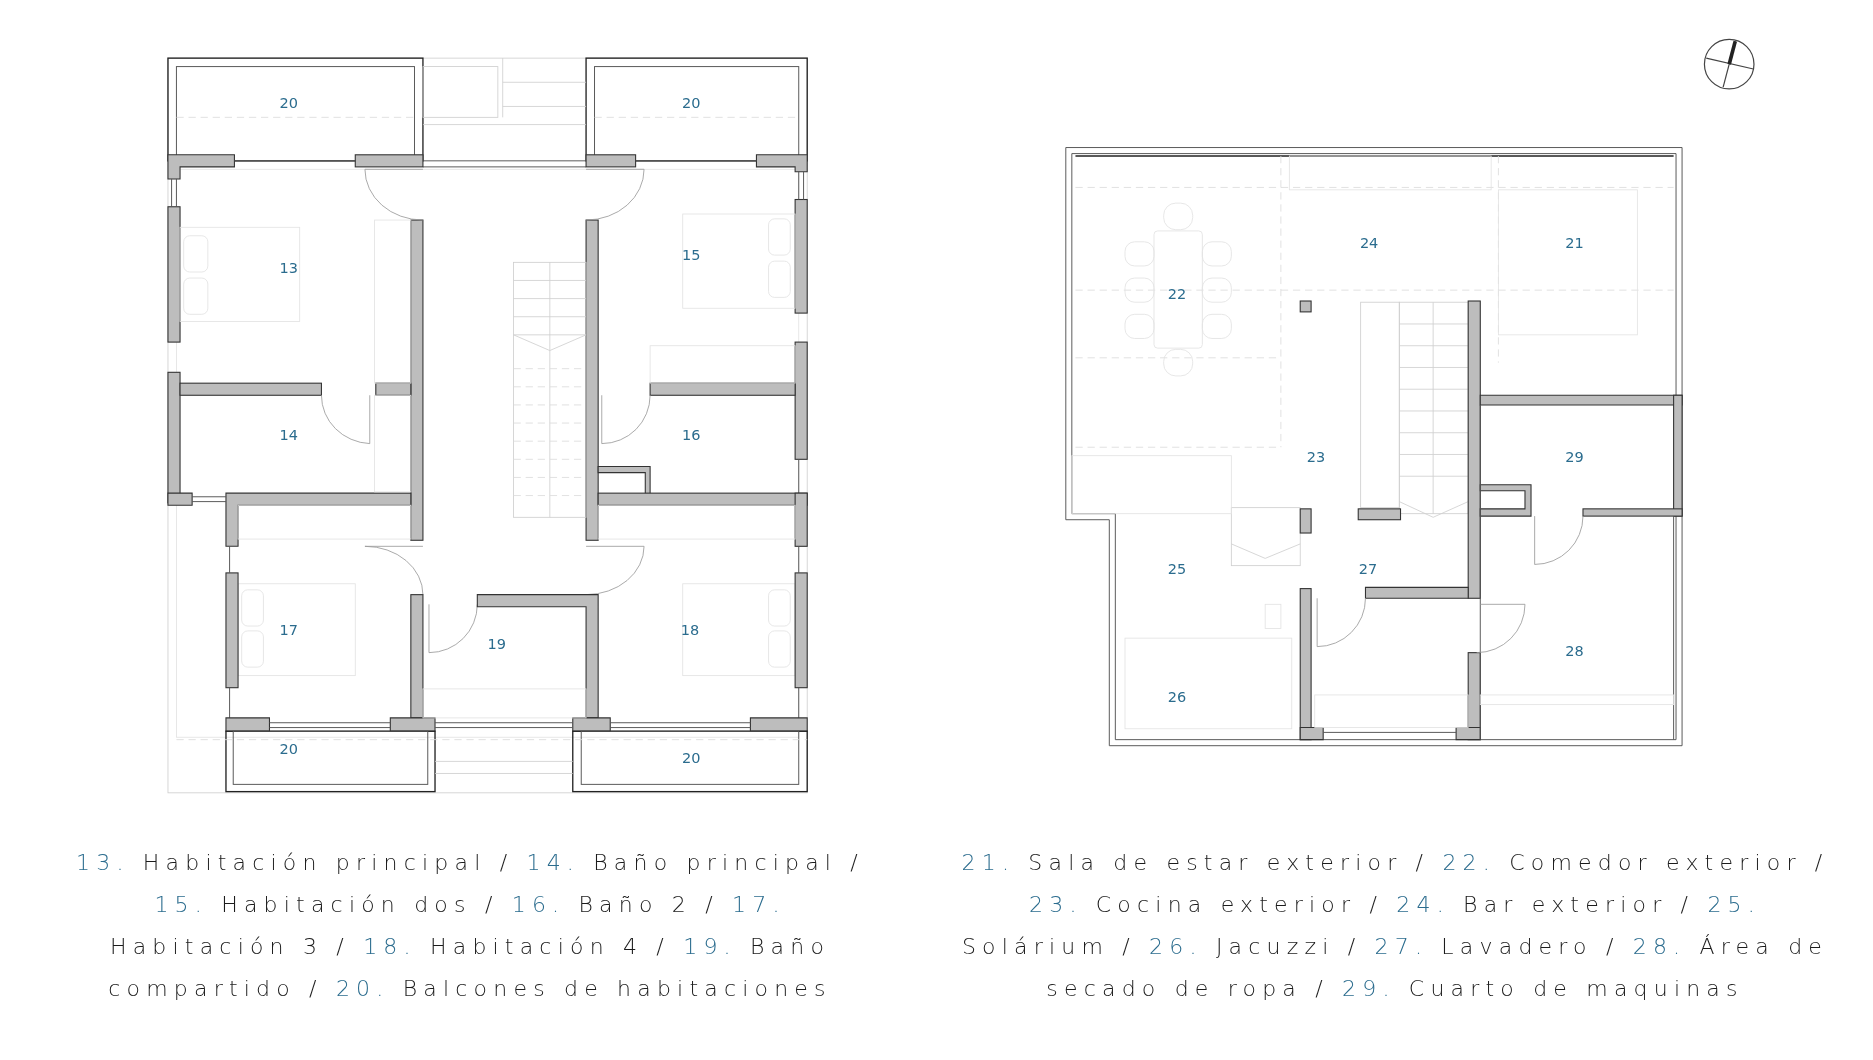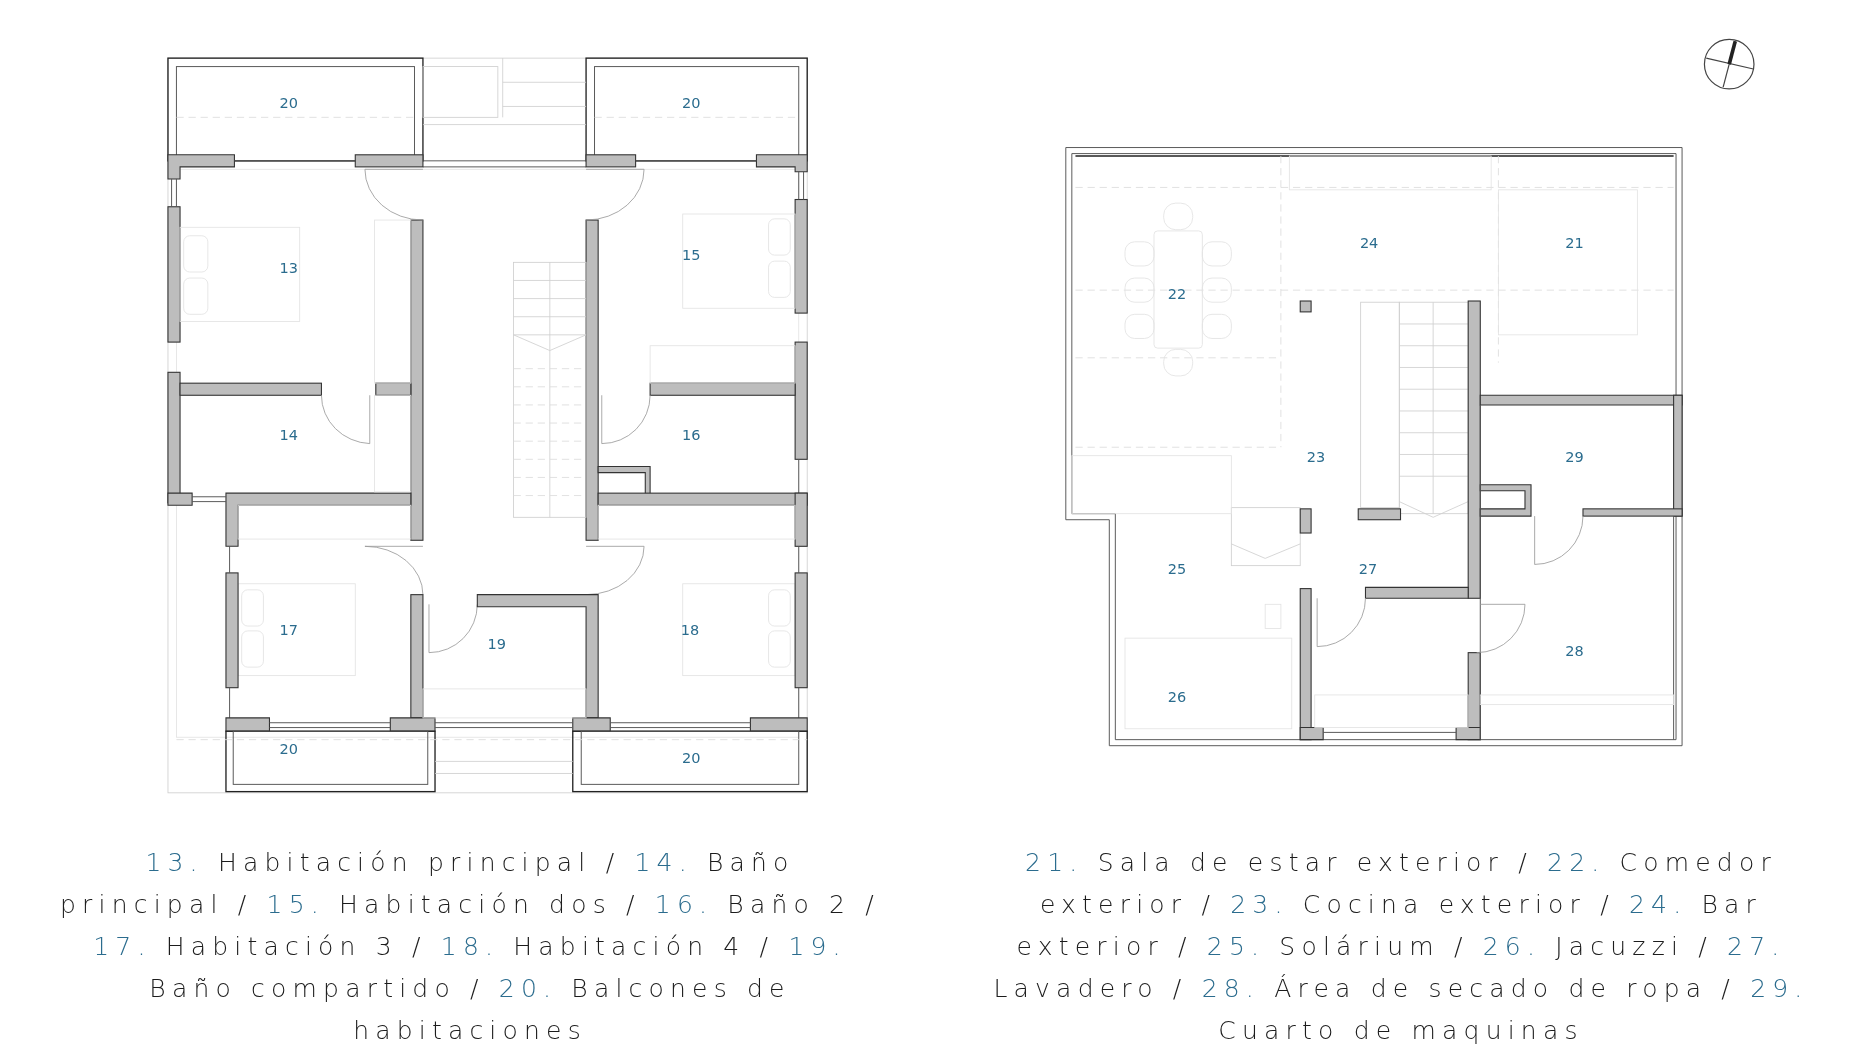--- a/index.html
+++ b/index.html
@@ -6,24 +6,24 @@
   body { width:1873px; height:1060px; position:relative; overflow:hidden; font-family:"DejaVu Sans", sans-serif; }
   #plans { position:absolute; left:0; top:0; width:1873px; height:1060px; }
   .wall { fill:#bdbdbd; stroke:#333; stroke-width:0.9; }
   .thin { fill:none; stroke:#555; stroke-width:0.8; }
   .outer { fill:none; stroke:#222; stroke-width:1.1; }
   .light { fill:none; stroke:#cfcfcf; stroke-width:0.7; }
   .lighter { fill:none; stroke:#e3e3e3; stroke-width:0.7; }
   .dash { fill:none; stroke:#dcdcdc; stroke-width:0.7; stroke-dasharray:6 4; }
   .door { fill:none; stroke:#9a9a9a; stroke-width:0.7; }
   .num { fill:#2b6c8e; font-family:"DejaVu Sans", sans-serif; font-size:12px; text-anchor:middle; }
-  .caption { position:absolute; text-align:center; font-family:"DejaVu Sans", sans-serif; font-size:25px; letter-spacing:6.2px; line-height:42px; color:#1c1c1c; font-weight:300; }
+  .caption { position:absolute; text-align:center; font-family:"DejaVu Sans", sans-serif; font-size:22px; letter-spacing:6.2px; line-height:42px; color:#1c1c1c; font-weight:300; }
   .caption .n { color:#2b6c8e; }
   #caption-left { left:60px; top:842px; width:820px; }
-  #caption-right { left:955px; top:842px; width:880px;margin-left:6px; }
+  #caption-right { left:955px; top:842px; width:880px; }
 </style>
 </head>
 <body>
 
 <svg id="plans" viewBox="0 0 1550 877" xmlns="http://www.w3.org/2000/svg">
 
   <g>
 
     <rect class="light" x="139" y="48" width="529" height="608"></rect>
     <rect class="lighter" x="146" y="140" width="515" height="470"></rect>

